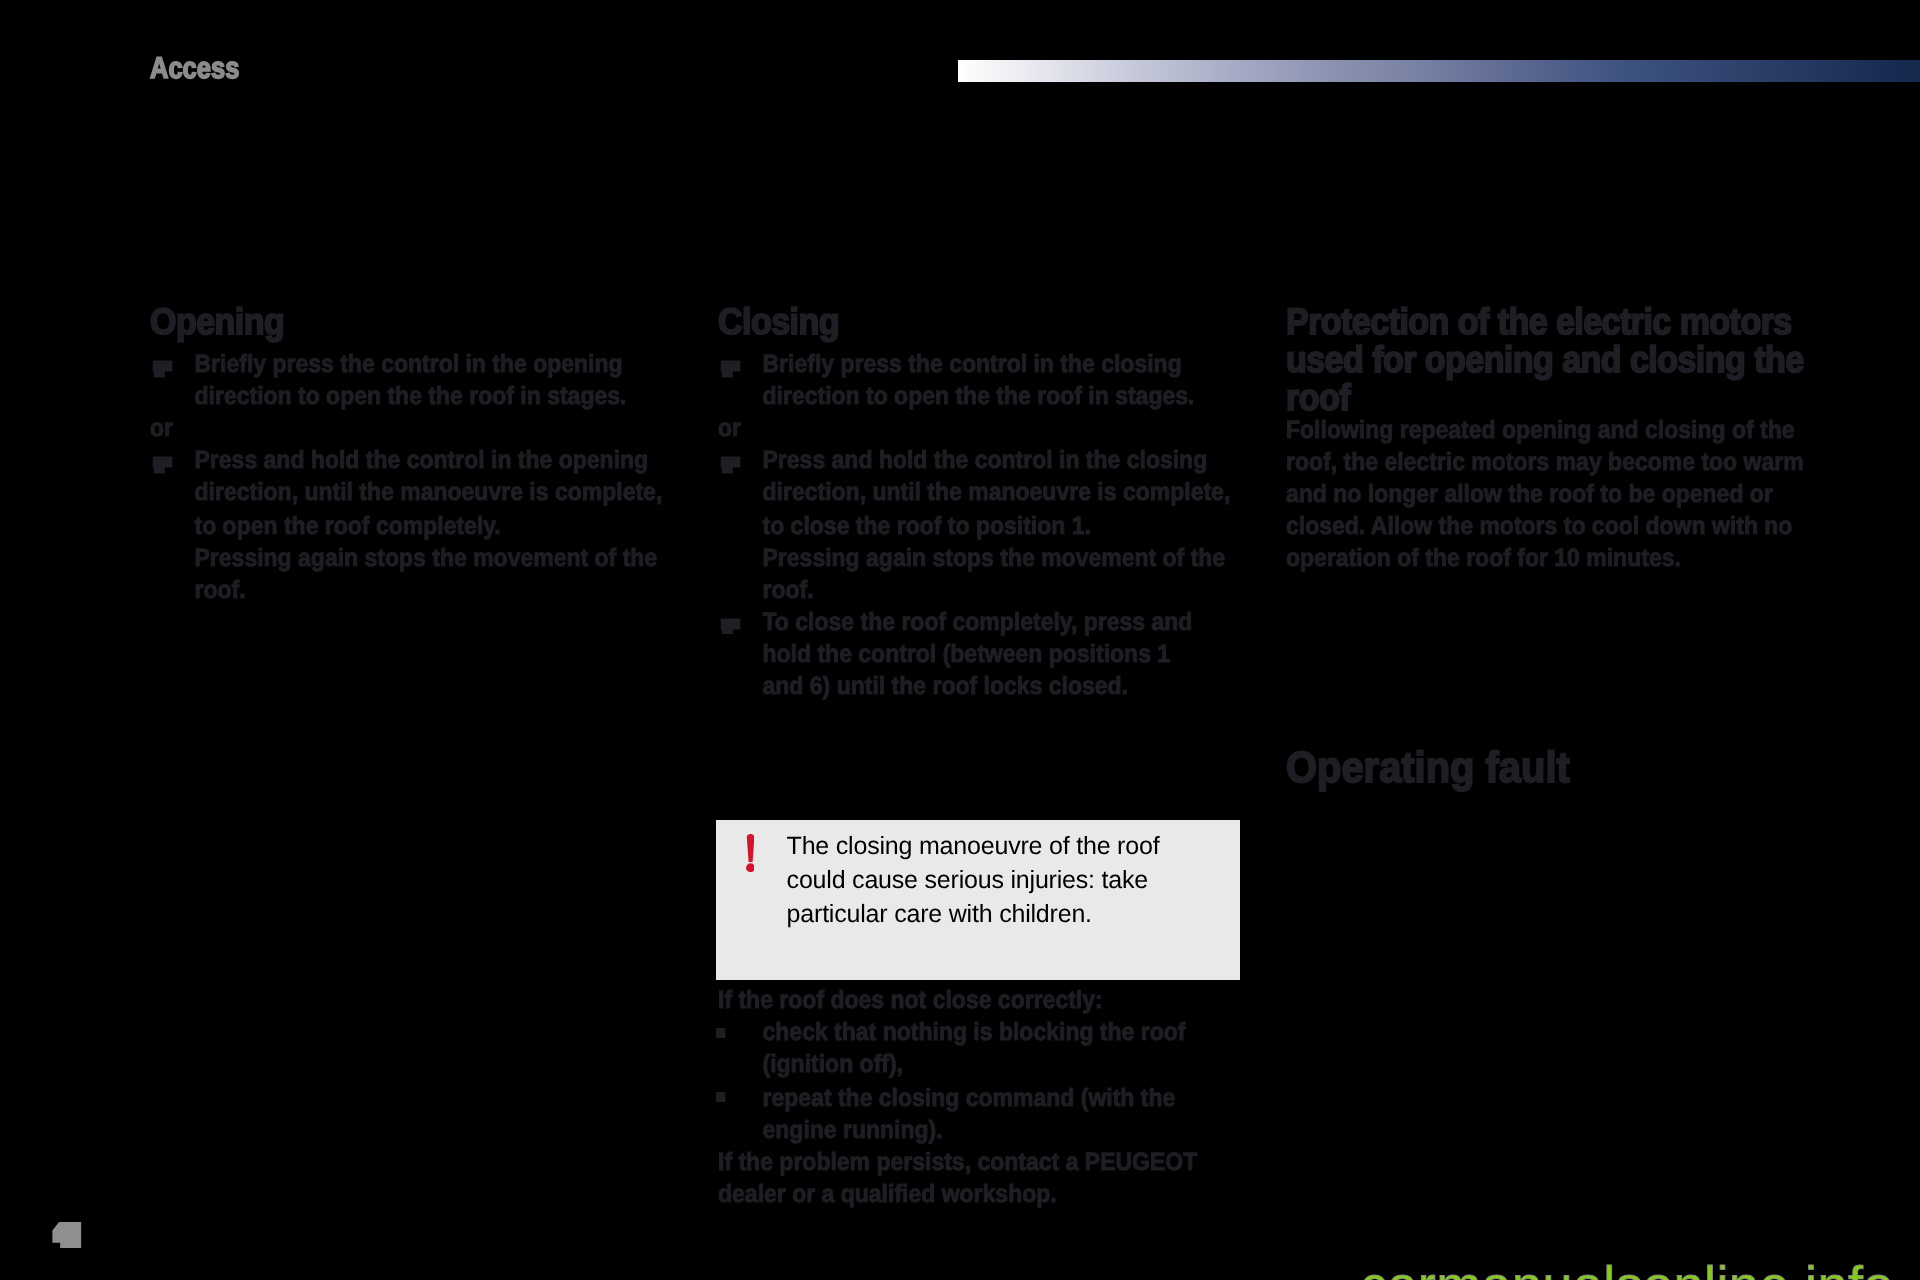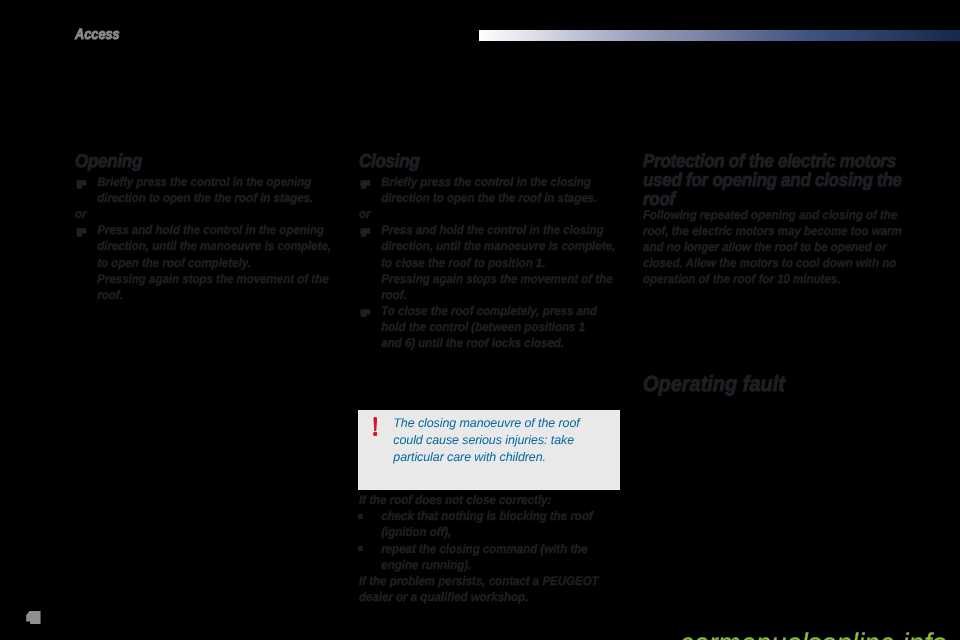--- a/index.html
+++ b/index.html
@@ -1,20 +1,20 @@
 <!DOCTYPE html>
 <html><head>
 <meta charset="utf-8">
 <style>
   html,body{margin:0;padding:0;}
   body{width:960px;height:640px;background:#000000;
        font-family:"Liberation Sans",sans-serif;overflow:hidden;position:relative;
        -webkit-font-smoothing:antialiased;text-rendering:geometricPrecision;}
   .page{transform:translateZ(0);}
-  .page{position:absolute;left:0;top:0;width:836px;height:640px;font-style:italic;}
+  .page{position:absolute;left:0;top:0;width:836px;height:640px;}
 
   .hdr-title{position:absolute;left:75px;top:27px;font-size:15px;font-weight:bold;
              color:#8b8b8b;letter-spacing:0px;line-height:1;transform:scaleX(0.85);
              transform-origin:left top;-webkit-text-stroke:0.85px #8b8b8b;}
   .hdr-bar{position:absolute;left:479px;top:30px;width:481px;height:11px;
            background:linear-gradient(to right,#ffffff 0.0%,#f2f2f6 4.4%,#e6e7ee 8.5%,#c4c7d8 18.9%,#a4aac4 29.3%,#8d94b2 38.0%,#7781a3 48.0%,#5a6791 58.4%,#3f5380 68.8%,#182c53 96.7%,#16294f 100.0%);}
 
   .col{position:absolute;color:#1e1e24;transform:scaleX(0.92);transform-origin:left top;}
   .c1{left:75px;width:280px;}
   .c2{left:359px;width:280px;}
@@ -34,21 +34,21 @@
   .cont{padding-left:24.2px;}
 
   ul.dl{margin:0;padding:0;list-style:none;}
   ul.dl>li{position:relative;padding-left:24.2px;}
   .dash{position:absolute;left:-1.3px;top:5.6px;width:5.65px;height:5.2px;background:#1e1e24;}
 
   .box{position:absolute;background:#e9e9ea;}
   .warn{left:358px;top:410px;width:262px;height:80px;}
   .info{left:641px;top:420px;width:262px;height:69px;}
   .boxtxt{position:absolute;font-size:12.5px;letter-spacing:-0.1px;
-          line-height:17.1px;color:#0369a1;font-weight:normal;}
+          line-height:17.1px;color:#000000;font-weight:normal;}
   .warn .boxtxt{left:35.3px;top:4.5px;width:215px;line-height:17.1px;}
   .info .boxtxt{left:35.8px;top:6.8px;width:215px;line-height:16.65px;}
   .bangicon{position:absolute;left:14.5px;top:7px;width:4.6px;height:19.2px;}
   .infoicon{position:absolute;left:13.5px;top:8.3px;width:8.8px;height:18.8px;}
 
   .pgnum{position:absolute;left:26.2px;top:611px;width:14.4px;height:13px;background:#8f8f8f;
          clip-path:polygon(22.9% 0,100% 0,100% 100%,27.1% 100%,27.1% 80%,0 80%,0 33.1%);}
   .wm{position:absolute;left:680px;top:610.5px;font-size:27px;color:#84cc16;
       letter-spacing:0.2px;font-weight:normal;line-height:1;margin-top:19px;-webkit-text-stroke:0.45px #8a8a8a;}
 </style>

